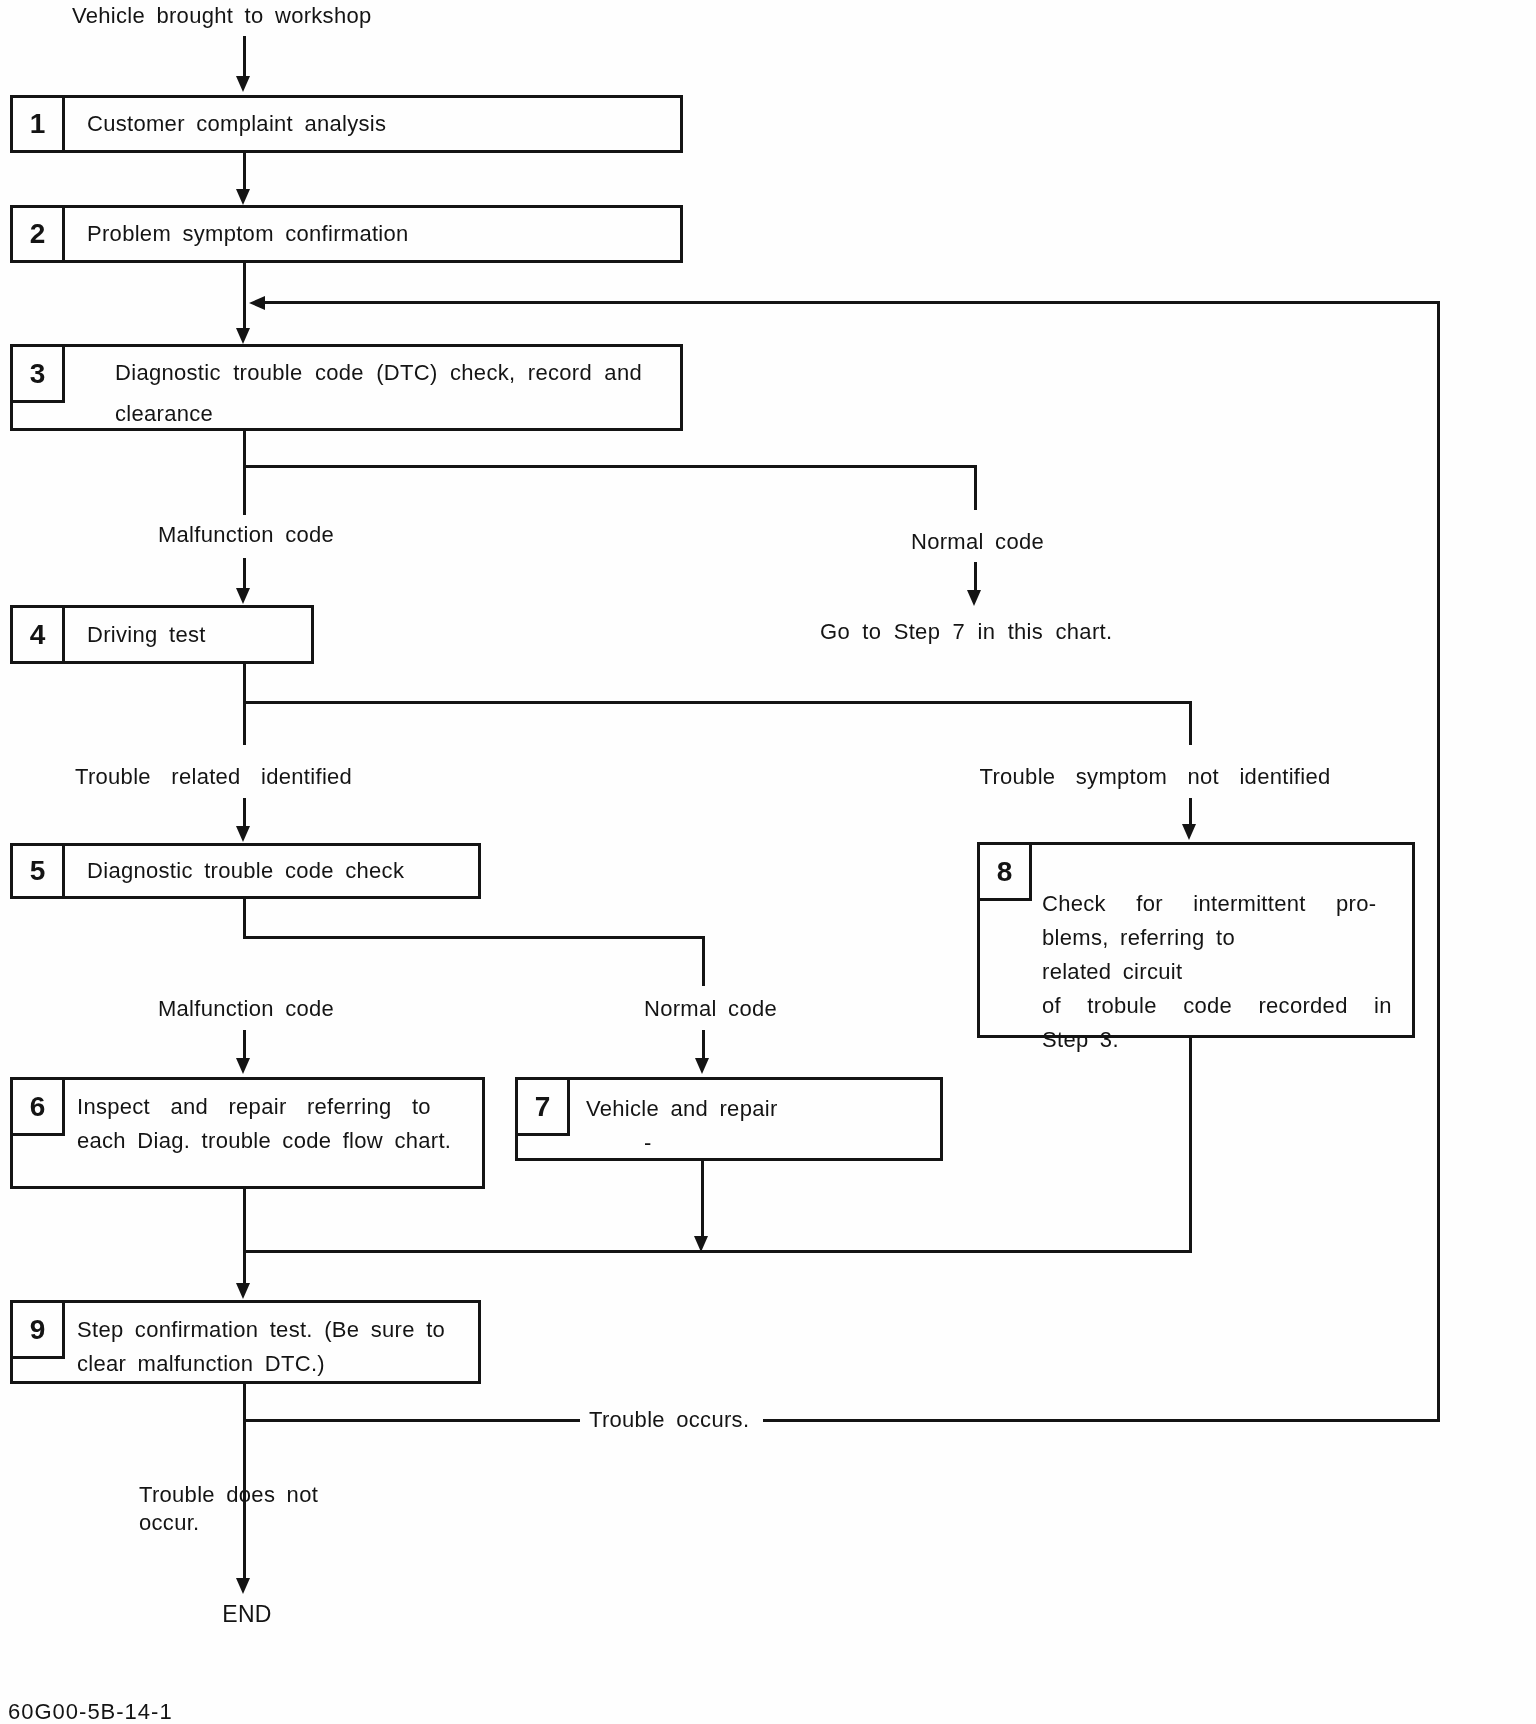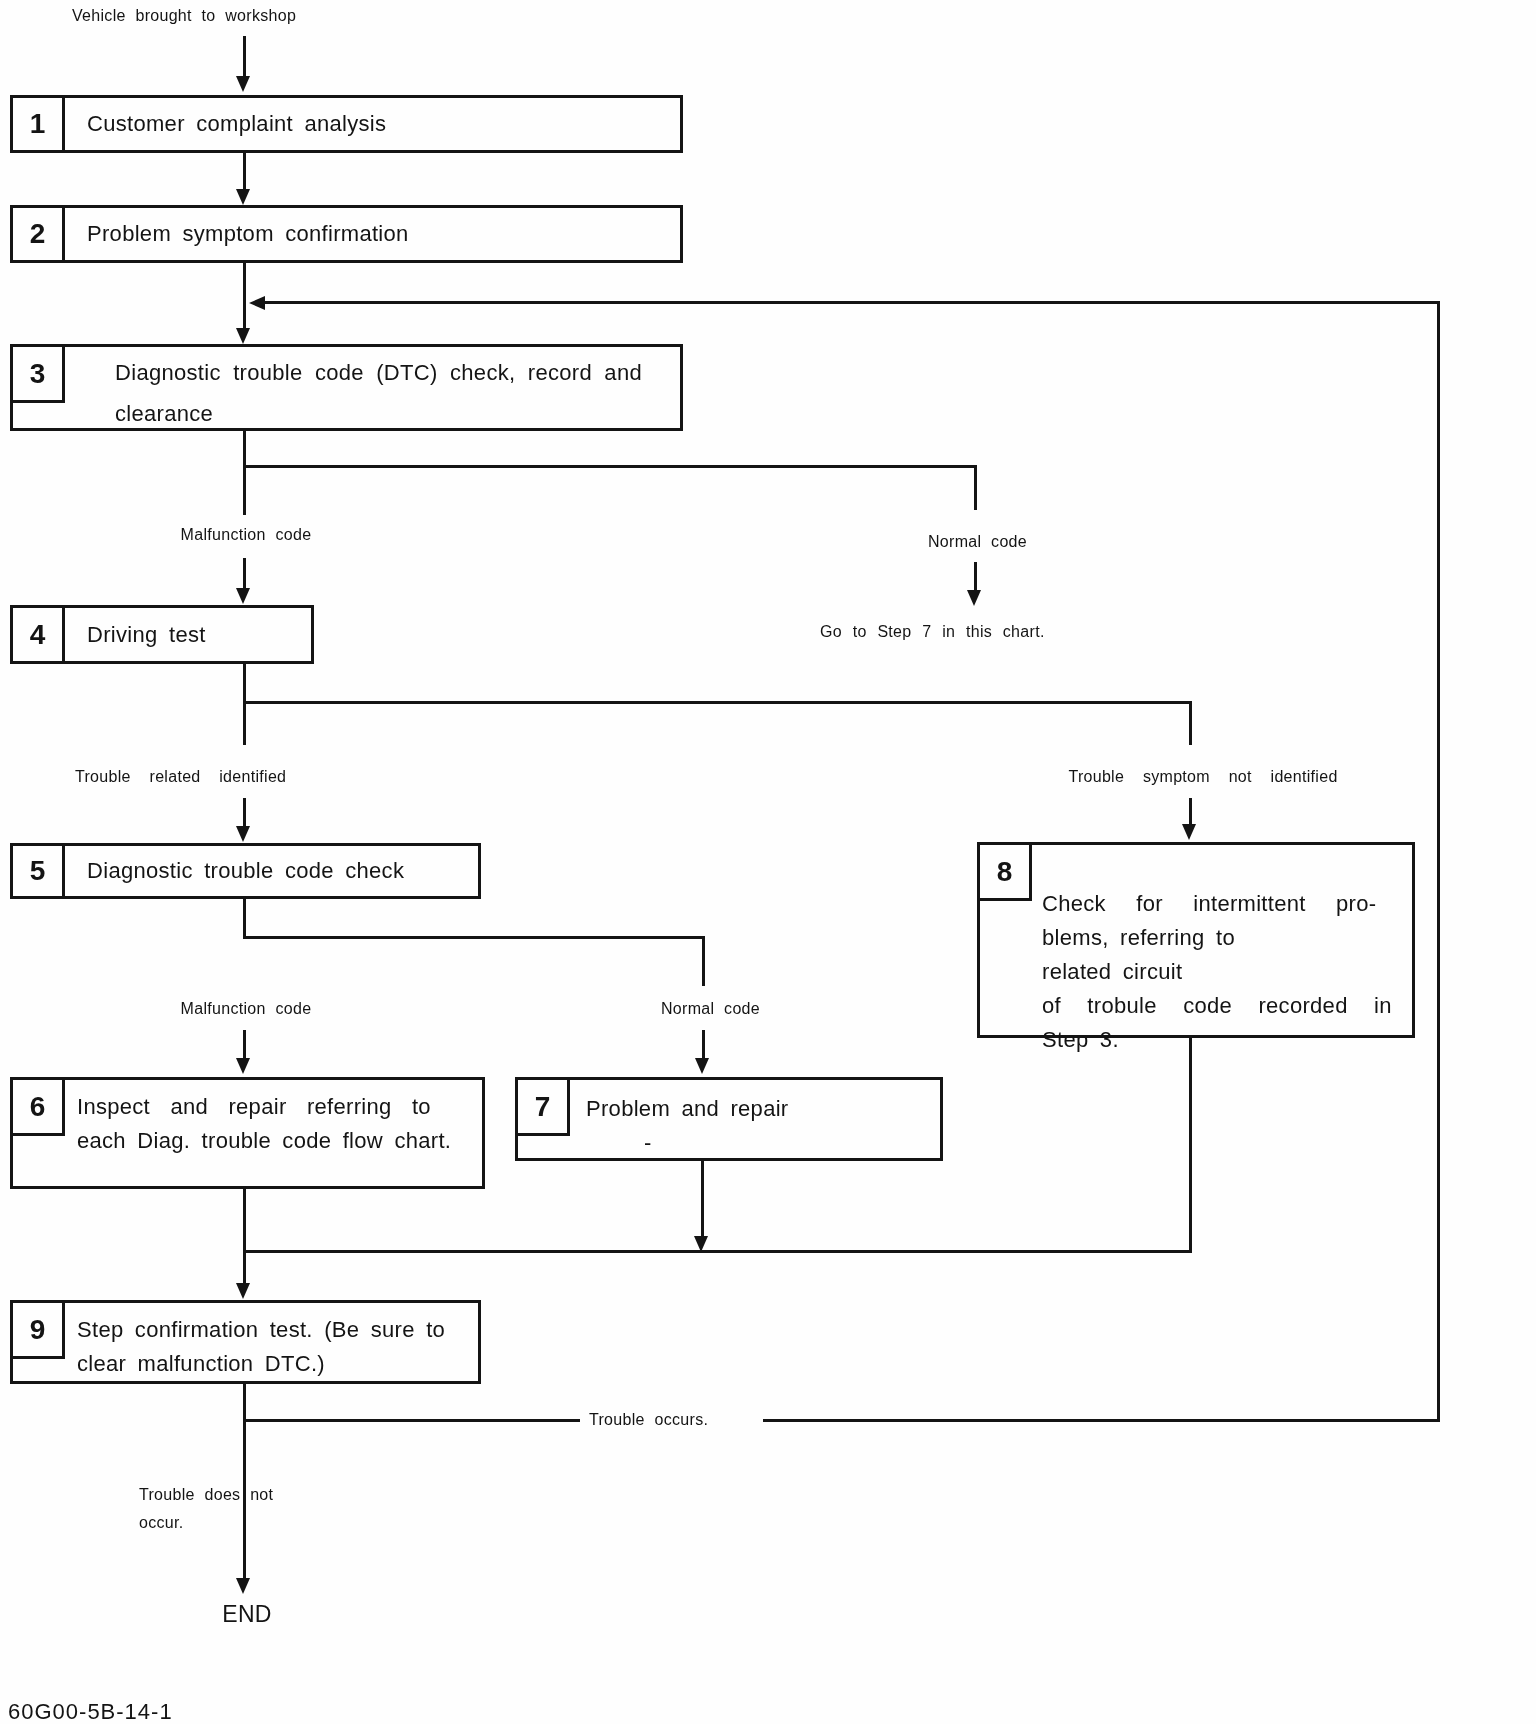--- a/index.html
+++ b/index.html
@@ -10,21 +10,21 @@
   .canvas{
     position:relative;
     width:1536px;height:1724px;
     background:var(--paper);
     font-family:"Liberation Sans", sans-serif;
     color:var(--ink);
     overflow:hidden;
   }
   .lab{
     position:absolute;
-    font-size:16px;
+    font-size:22px;
     line-height:28px;
     white-space:nowrap;
     word-spacing:5px;
     letter-spacing:.3px;
   }
   .lab.center{text-align:center;}
   
   .hl{position:absolute;height:3px;background:var(--ink);}
   .vl{position:absolute;width:3px;background:var(--ink);}
   
@@ -137,21 +137,21 @@
   </div>
 
   <div class="vl" style="left:243px;top:664px;height:81px;"></div>
   <div class="hl" style="left:243px;top:701px;width:949px;"></div>
   <div class="vl" style="left:1189px;top:701px;height:44px;"></div>
 
   <div class="lab ws14" style="left:75px;top:763px;">Trouble related identified</div>
   <div class="vl" style="left:243px;top:798px;height:30px;"></div>
   <div class="ad" style="left:236px;top:826px;"></div>
 
-  <div class="lab center ws14" style="left:1008px;top:763px;width:390px;">Trouble symptom not identified</div>
+  <div class="lab center ws14" style="left:960px;top:763px;width:390px;">Trouble symptom not identified</div>
   <div class="vl" style="left:1189px;top:798px;height:28px;"></div>
   <div class="ad" style="left:1182px;top:824px;"></div>
 
   <div class="box center" style="left:10px;top:843px;width:471px;height:56px;">
     <div class="num">5</div>
     <div class="txt">
         <div class="ln">Diagnostic trouble code check</div>
       </div>
   </div>
 
@@ -182,21 +182,21 @@
     <div class="num tall">6</div>
     <div class="txt" style="padding-left:12px;">
       <div class="ln ws14">Inspect and repair referring to</div>
       <div class="ln">each Diag. trouble code flow chart.</div>
     </div>
   </div>
 
   <div class="box pt12" style="left:515px;top:1077px;width:428px;height:84px;">
     <div class="num tall">7</div>
     <div class="txt">
-      <div class="ln">Problem and repair</div>
+      <div class="ln">Vehicle and repair</div>
       <div class="ln dashln">-</div>
     </div>
   </div>
 
   <div class="vl" style="left:1189px;top:1038px;height:215px;"></div>
   <div class="vl" style="left:701px;top:1161px;height:77px;"></div>
   <div class="ad" style="left:694px;top:1236px;"></div>
   <div class="hl" style="left:243px;top:1250px;width:949px;"></div>
   <div class="vl" style="left:243px;top:1189px;height:96px;"></div>
   <div class="ad" style="left:236px;top:1283px;"></div>

